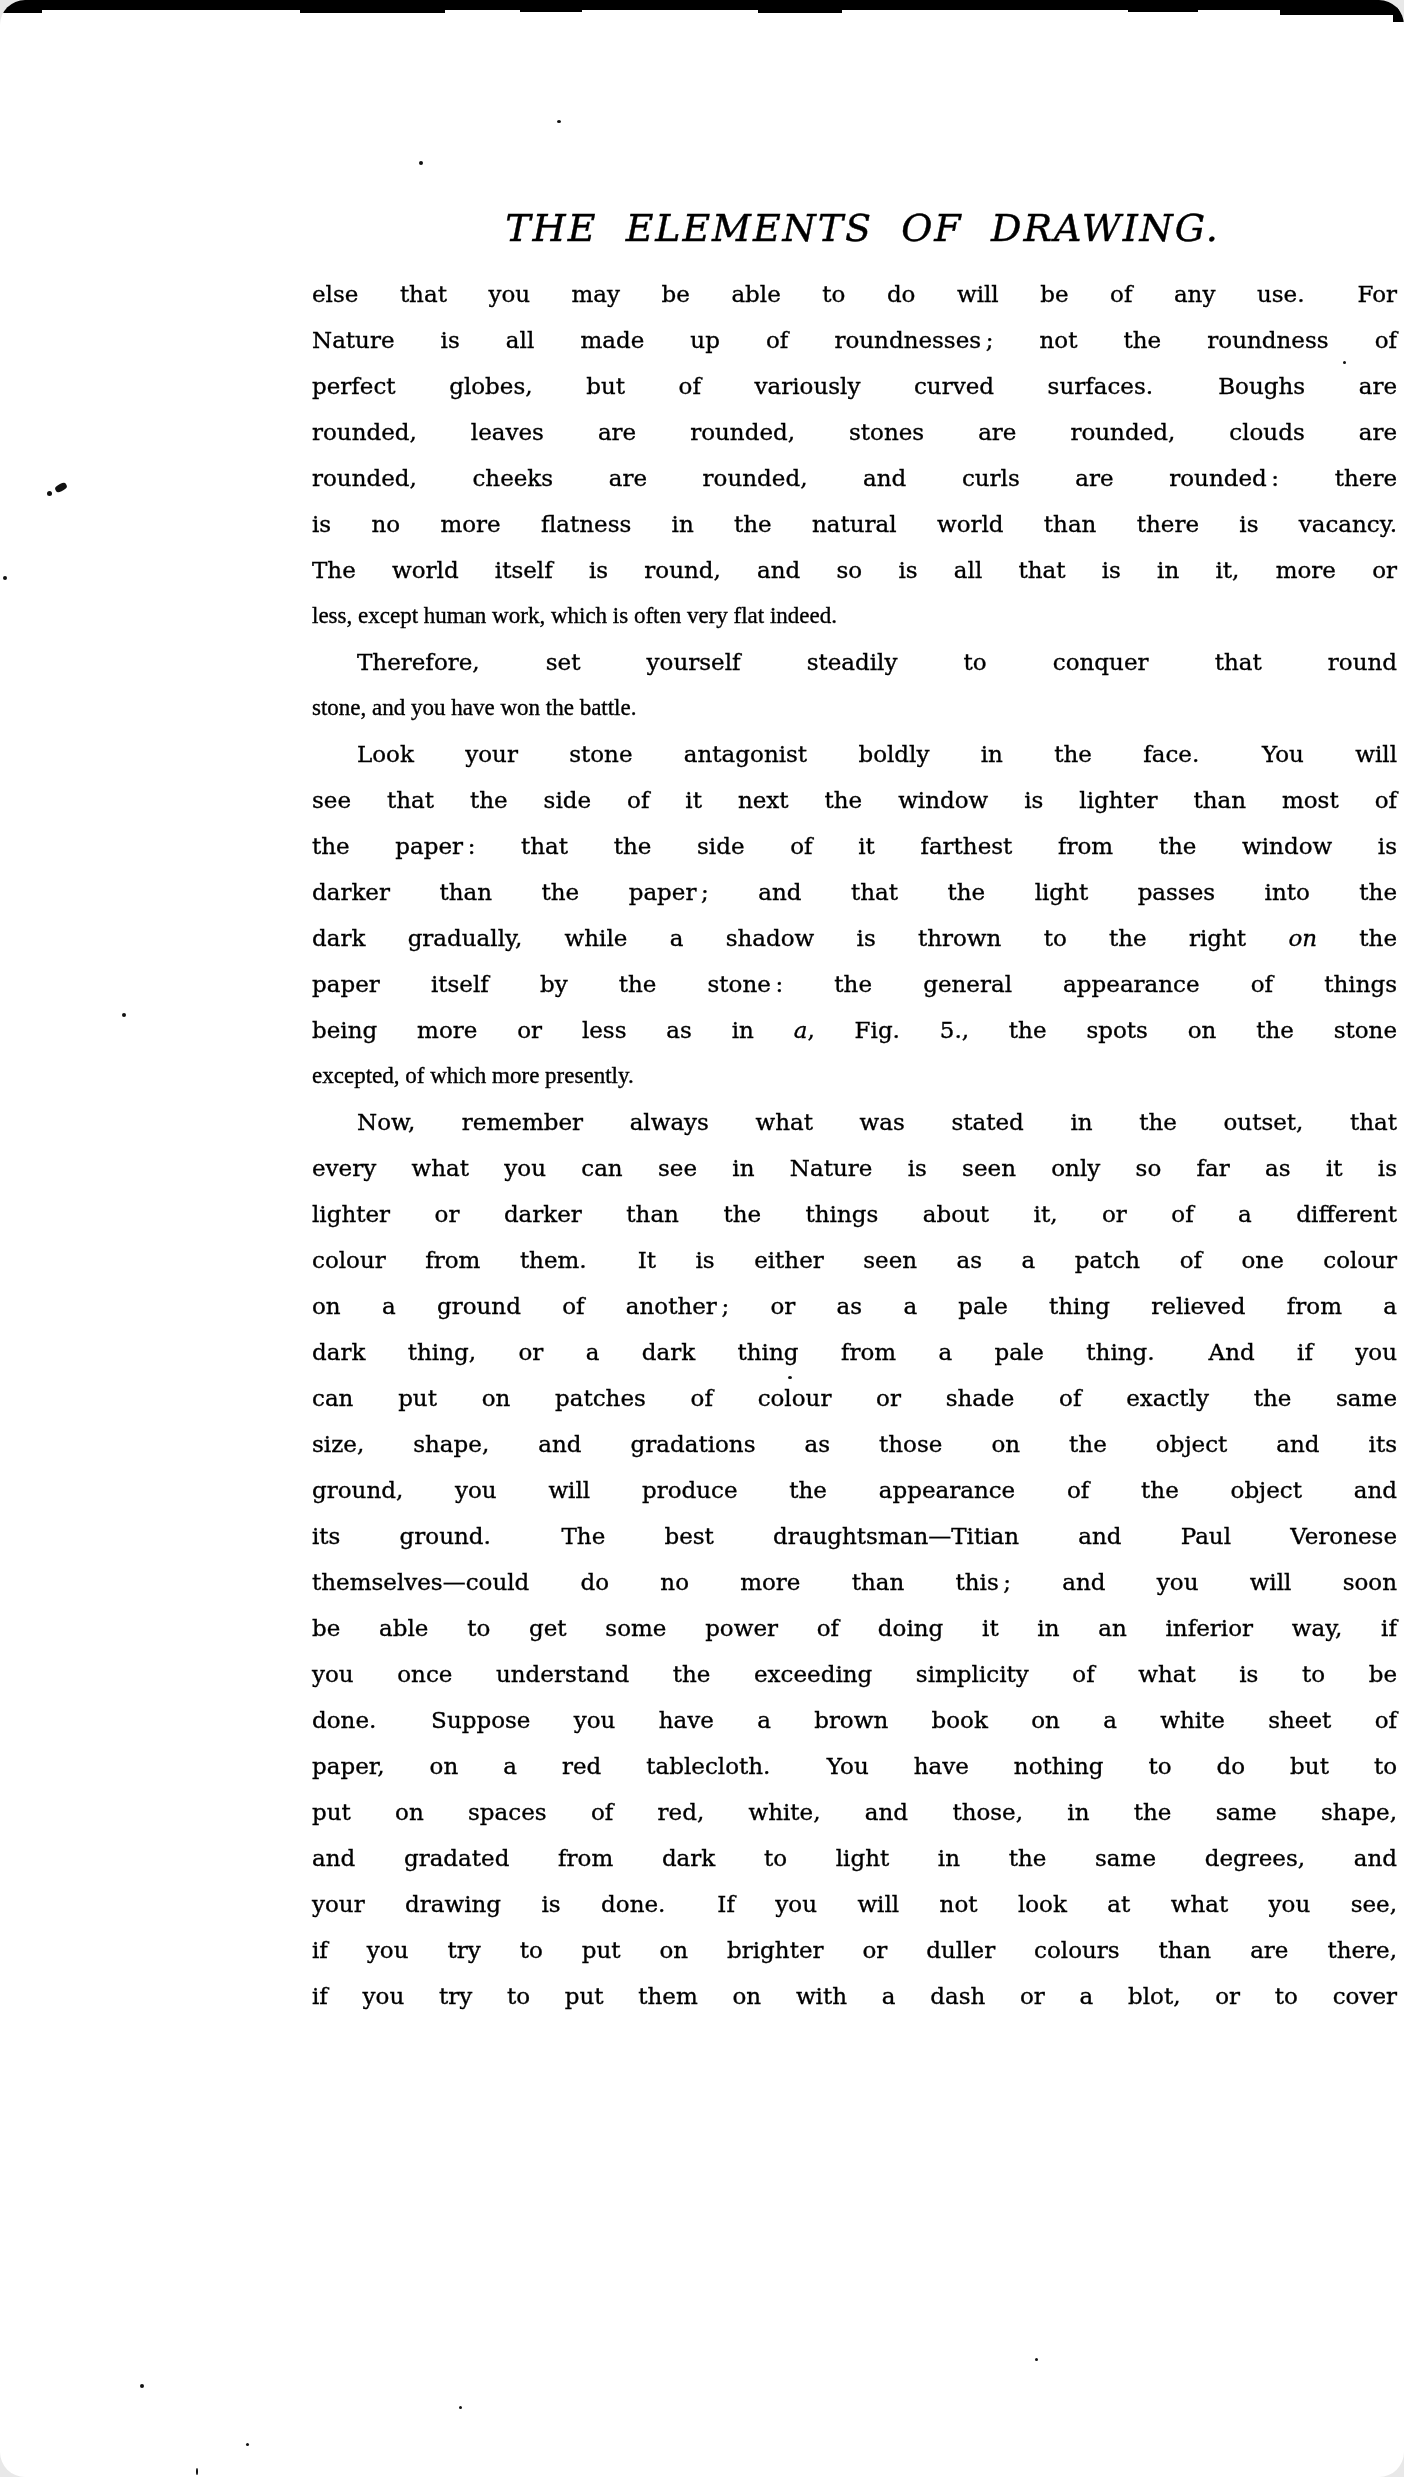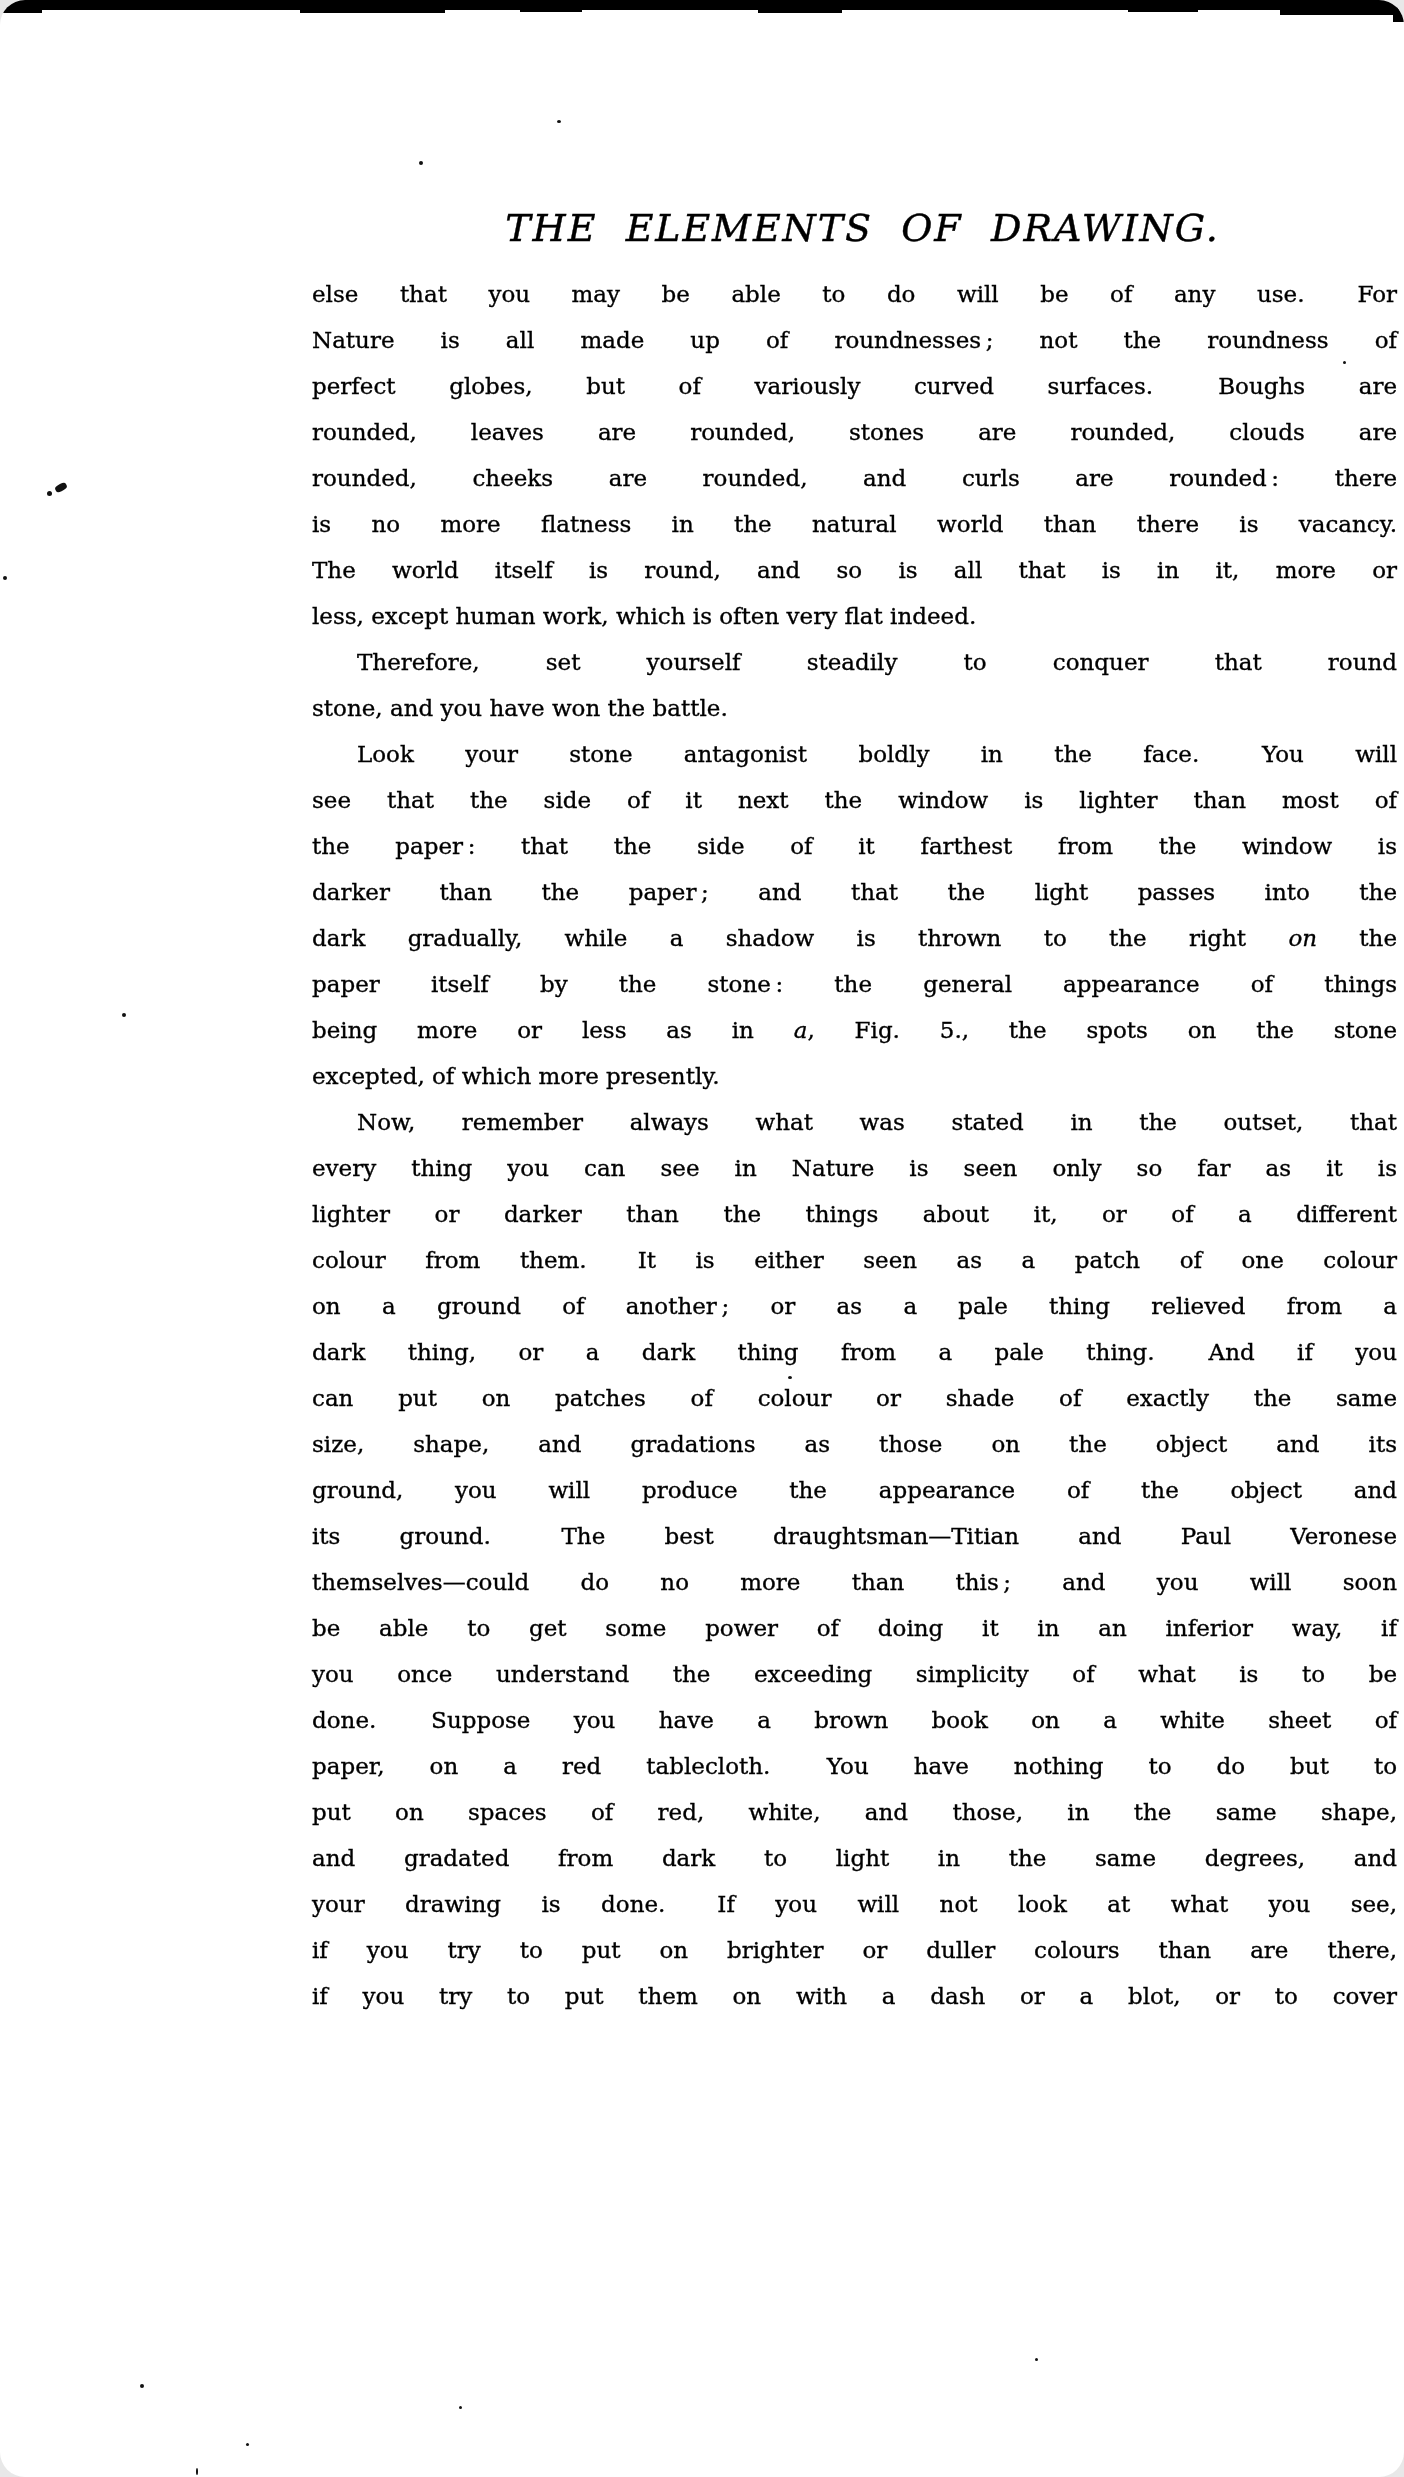--- a/index.html
+++ b/index.html
@@ -33,21 +33,21 @@
     font-size:23px;
     -webkit-text-stroke:0.35px #000;
   }
   .line{
     height:46px;line-height:46px;
     text-align:justify;
     text-align-last:justify;
     white-space:nowrap;
   }
   .line.indent{ text-indent:45px; }
-  .line.para-end{ text-align-last:left; }
+  .line.para-end{ text-align-last:left;font-family:Liberation Serif, serif; }
   .line i{ font-style:italic; }
   
   .speck{position:absolute;background:#111;border-radius:50%;}
 </style>
 </head>
 <body>
 
 <div id="page">
 
   <div class="scanbar" style="left:0;top:0;width:1404px;height:10px;"></div>
@@ -74,21 +74,21 @@
       <div class="line para-end"><span>stone, and you have won the battle.</span></div>
       <div class="line indent"><span>Look your stone antagonist boldly in the face.  You will</span></div>
       <div class="line"><span>see that the side of it next the window is lighter than most of</span></div>
       <div class="line"><span>the paper : that the side of it farthest from the window is</span></div>
       <div class="line"><span>darker than the paper ; and that the light passes into the</span></div>
       <div class="line"><span>dark gradually, while a shadow is thrown to the right </span><i>on</i><span> the</span></div>
       <div class="line"><span>paper itself by the stone : the general appearance of things</span></div>
       <div class="line"><span>being more or less as in </span><i>a</i><span>, Fig. 5., the spots on the stone</span></div>
       <div class="line para-end"><span>excepted, of which more presently.</span></div>
       <div class="line indent"><span>Now, remember always what was stated in the outset, that</span></div>
-      <div class="line"><span>every thing you can see in Nature is seen only so far as it is</span></div>
+      <div class="line"><span>every what you can see in Nature is seen only so far as it is</span></div>
       <div class="line"><span>lighter or darker than the things about it, or of a different</span></div>
       <div class="line"><span>colour from them.  It is either seen as a patch of one colour</span></div>
       <div class="line"><span>on a ground of another ; or as a pale thing relieved from a</span></div>
       <div class="line"><span>dark thing, or a dark thing from a pale thing.  And if you</span></div>
       <div class="line"><span>can put on patches of colour or shade of exactly the same</span></div>
       <div class="line"><span>size, shape, and gradations as those on the object and its</span></div>
       <div class="line"><span>ground, you will produce the appearance of the object and</span></div>
       <div class="line"><span>its ground.  The best draughtsman—Titian and Paul Veronese</span></div>
       <div class="line"><span>themselves—could do no more than this ; and you will soon</span></div>
       <div class="line"><span>be able to get some power of doing it in an inferior way, if</span></div>

